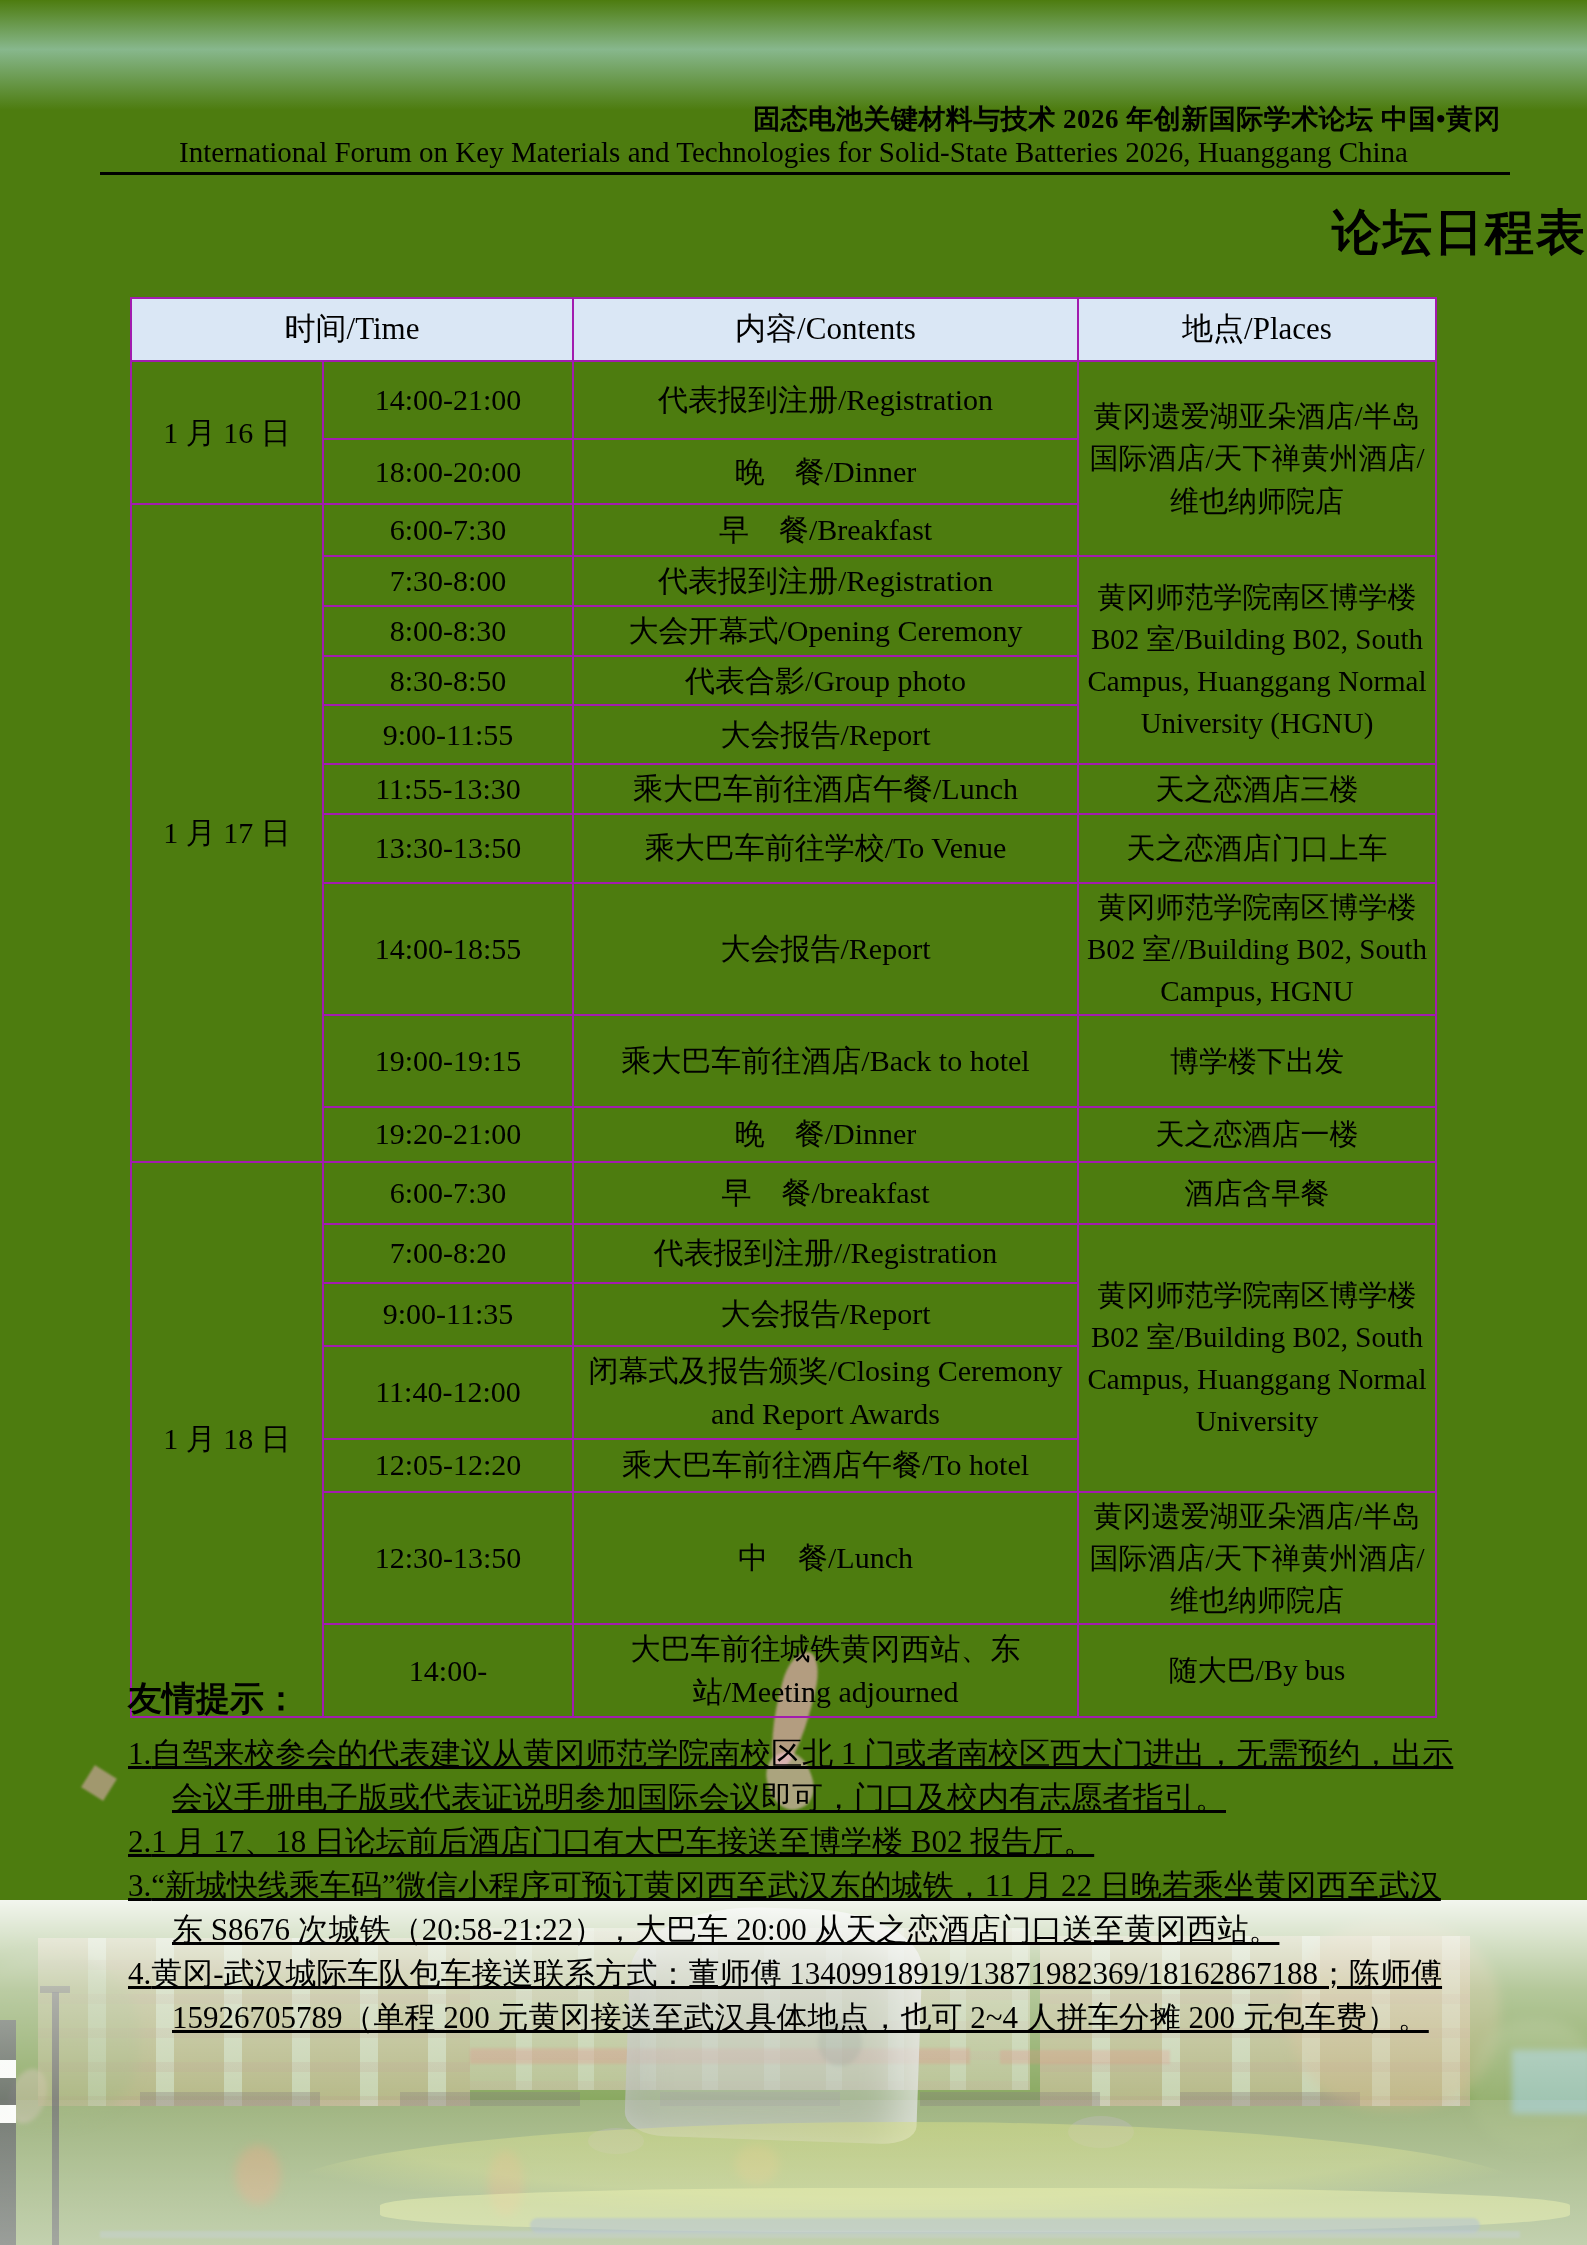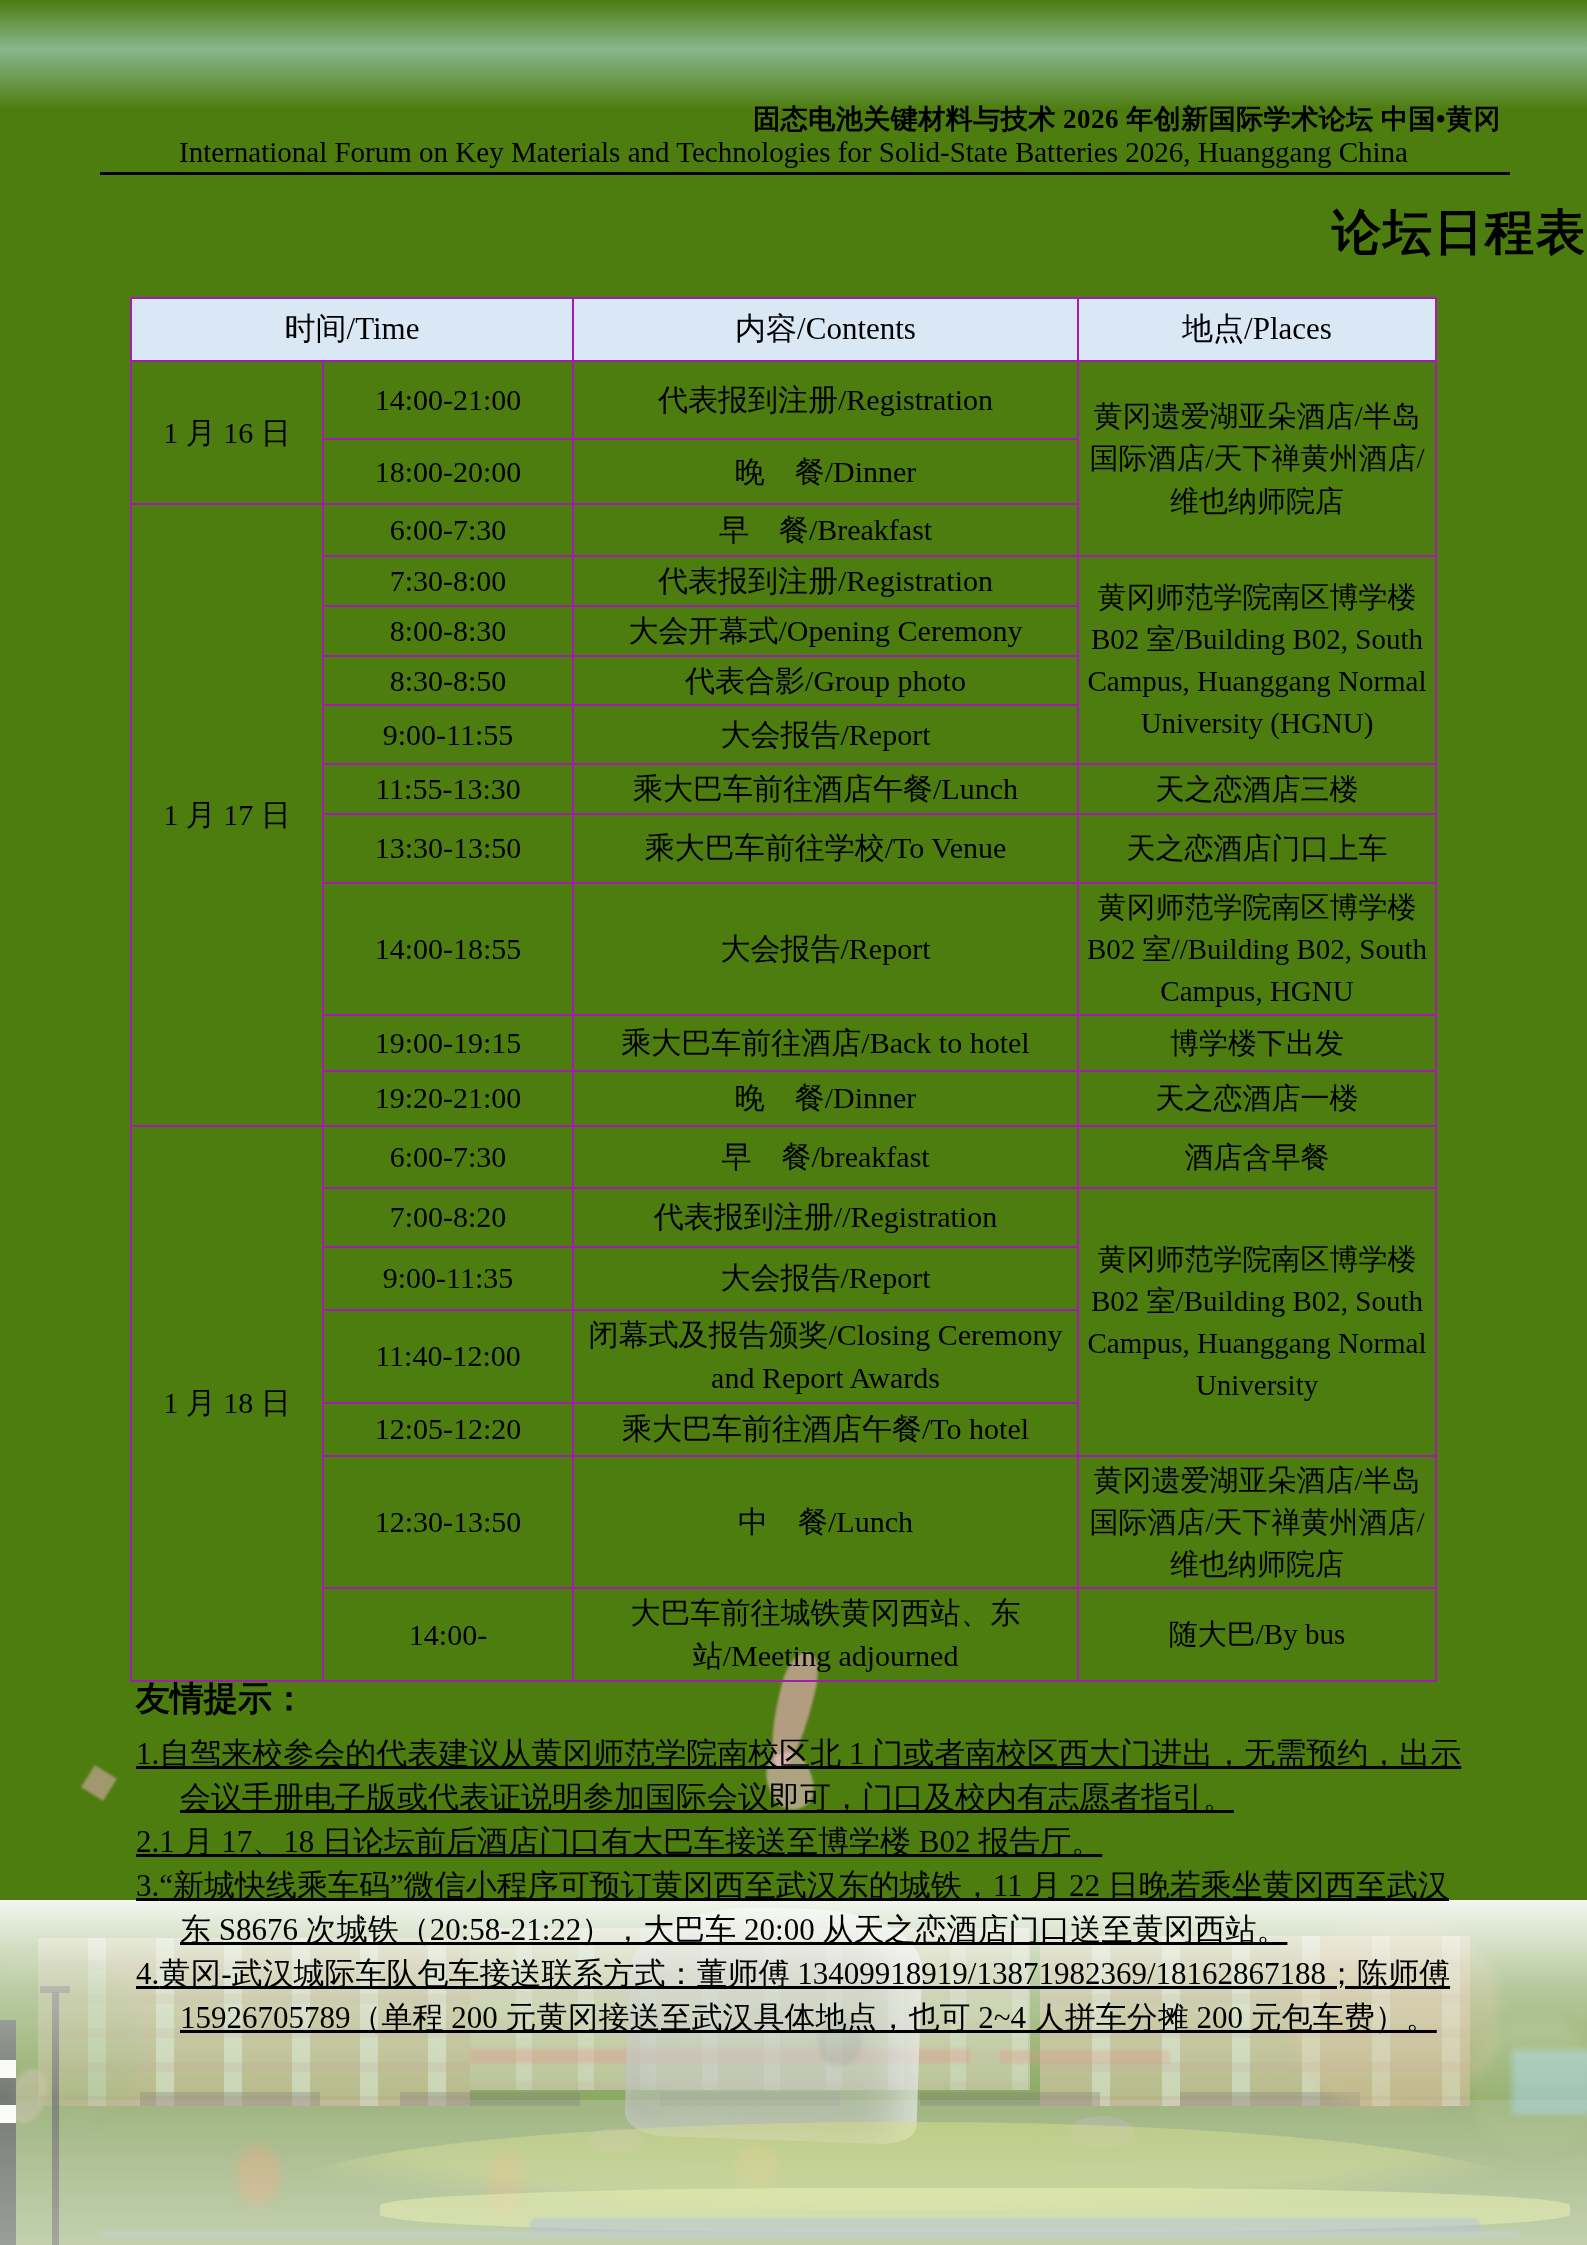--- a/index.html
+++ b/index.html
@@ -72,21 +72,21 @@
   .hdr-rule{position:absolute;top:172px;left:100px;width:1410px;border-bottom:3px solid #000;}
   .doc-title{position:absolute;top:200px;left:0;width:1587px;text-align:right;
     font-size:49px;font-weight:bold;letter-spacing:2px;}
   table.sched{position:absolute;top:297px;left:130px;width:1305px;table-layout:fixed;
     border-collapse:collapse;font-size:30px;}
   table.sched th,table.sched td{border:2px solid #a21caf;text-align:center;vertical-align:middle;
     padding:2px 8px;font-weight:normal;line-height:1.45;}
   table.sched th{background:#dae7f5;font-size:31px;height:57px;}
   td.c-place{font-size:29px;line-height:1.5;}
   td.c-content{font-size:30px;}
-  .notes{position:absolute;top:1676px;left:136px;width:1340px;}
+  .notes{position:absolute;top:1676px;left:128px;width:1340px;}
   .notes-heading{font-size:34px;font-weight:bold;margin:0 0 10px 0;}
   .notes ol{list-style:none;margin:0;padding:0;font-size:31px;line-height:44px;}
   .notes li{padding-left:44px;text-indent:-44px;margin:0;text-decoration:underline;}
   .notes .marker{display:inline;}
 </style>
 </head>
 <body>
 
 <div class="page">
 
@@ -185,21 +185,21 @@
       <tr style="height:69px">
         <td class="c-time">13:30-13:50</td>
         <td class="c-content">乘大巴车前往学校/To Venue</td>
         <td class="c-place">天之恋酒店门口上车</td>
       </tr>
       <tr style="height:130px">
         <td class="c-time">14:00-18:55</td>
         <td class="c-content">大会报告/Report</td>
         <td class="c-place">黄冈师范学院南区博学楼 B02 室//Building B02, South Campus, HGNU</td>
       </tr>
-      <tr style="height:56px">
+      <tr style="height:92px">
         <td class="c-time">19:00-19:15</td>
         <td class="c-content">乘大巴车前往酒店/Back to hotel</td>
         <td class="c-place">博学楼下出发</td>
       </tr>
       <tr style="height:55px">
         <td class="c-time">19:20-21:00</td>
         <td class="c-content">晚　餐/Dinner</td>
         <td class="c-place">天之恋酒店一楼</td>
       </tr>
       <tr style="height:62px">

